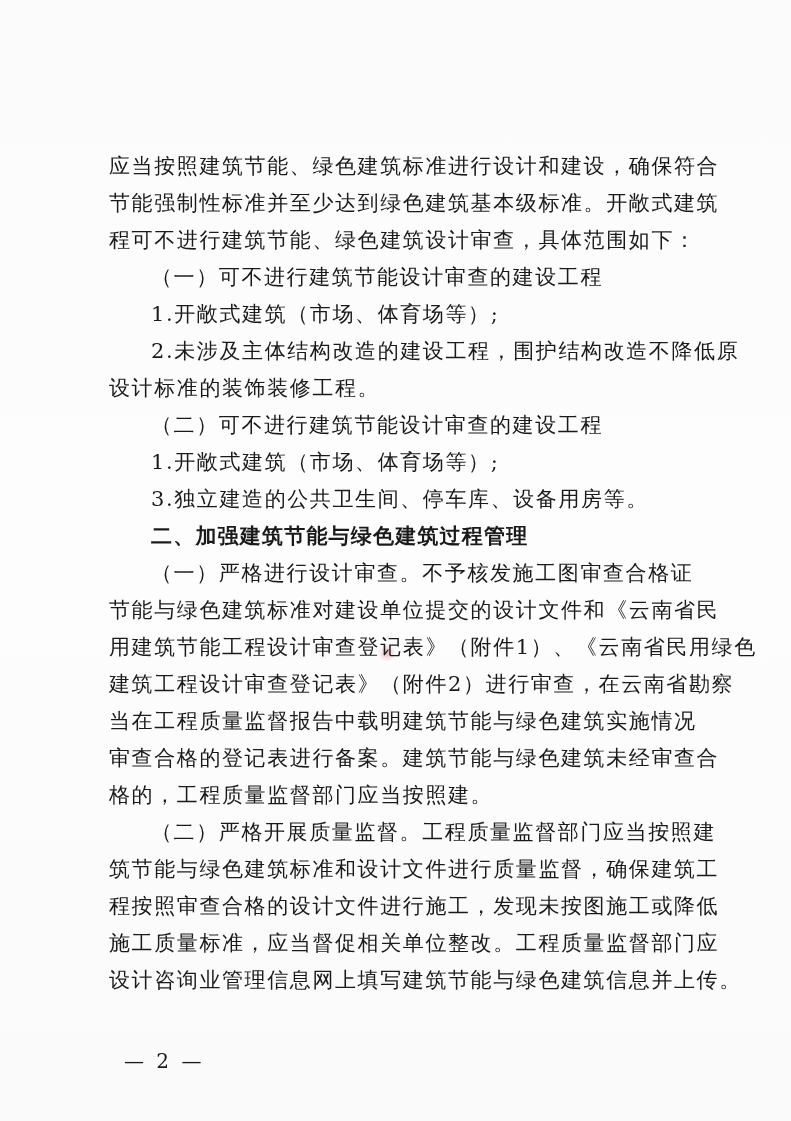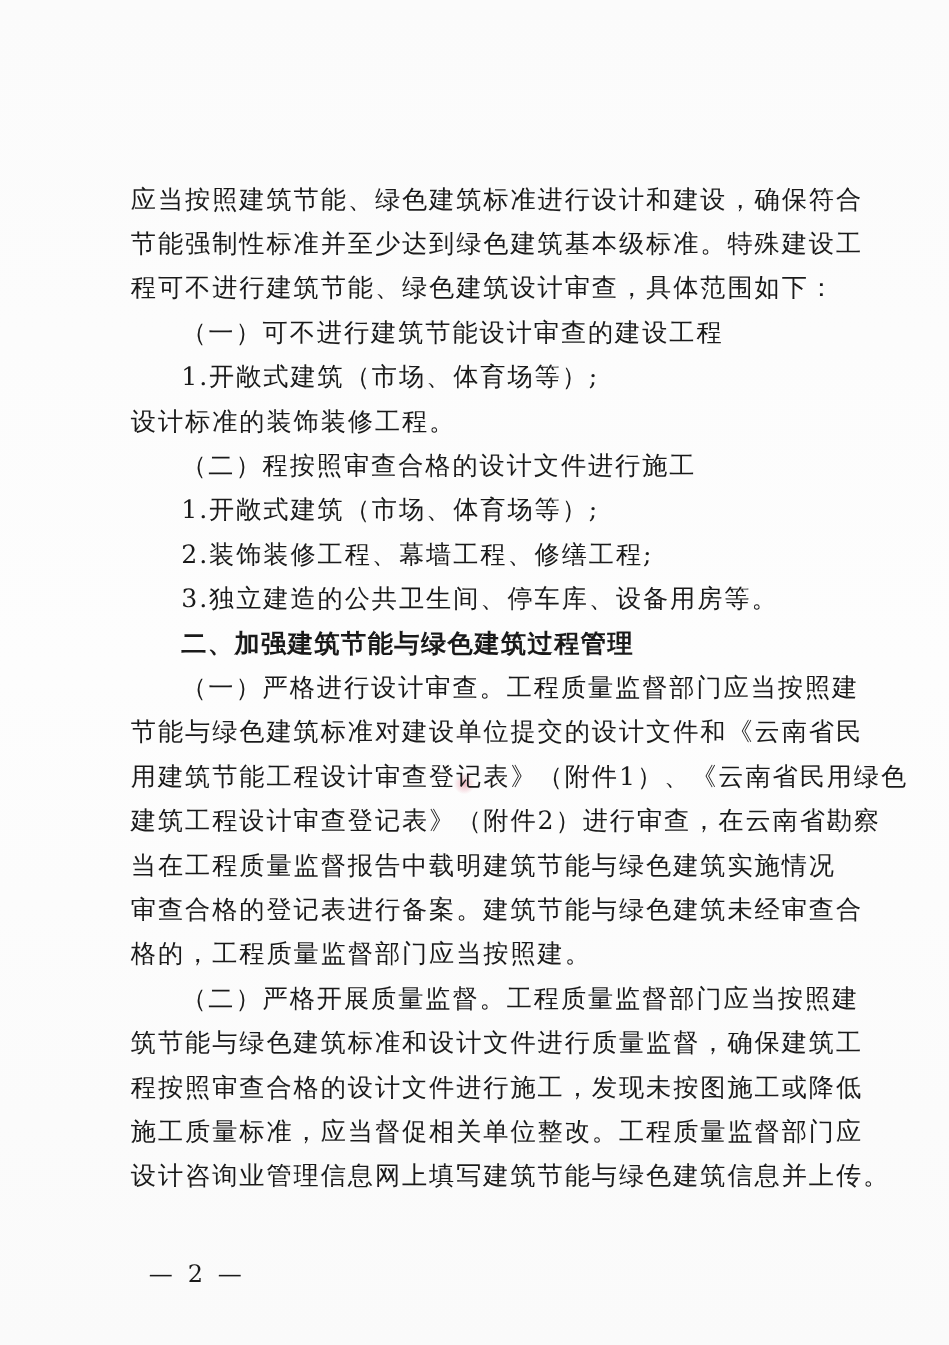--- a/index.html
+++ b/index.html
@@ -16,31 +16,31 @@
          background:radial-gradient(circle,#e79aa8 0%,rgba(231,154,168,0) 70%);opacity:.7;}
 </style>
 </head>
 <body>
 
 <div class="page">
   <div class="stamp"></div>
 
   <div class="body-text">
     <div class="line">应当按照建筑节能、绿色建筑标准进行设计和建设，确保符合</div>
-    <div class="line">节能强制性标准并至少达到绿色建筑基本级标准。特殊建设工</div>
+    <div class="line">节能强制性标准并至少达到绿色建筑基本级标准。开敞式建筑</div>
     <div class="line">程可不进行建筑节能、绿色建筑设计审查，具体范围如下：</div>
     <div class="line indent">（一）可不进行建筑节能设计审查的建设工程</div>
     <div class="line indent">1.开敞式建筑（市场、体育场等）;</div>
+    <div class="line indent">2.未涉及主体结构改造的建设工程，围护结构改造不降低原</div>
     <div class="line">设计标准的装饰装修工程。</div>
-    <div class="line indent">（二）程按照审查合格的设计文件进行施工</div>
+    <div class="line indent">（二）可不进行建筑节能设计审查的建设工程</div>
     <div class="line indent">1.开敞式建筑（市场、体育场等）;</div>
-    <div class="line indent">2.装饰装修工程、幕墙工程、修缮工程;</div>
     <div class="line indent">3.独立建造的公共卫生间、停车库、设备用房等。</div>
     <div class="line indent heading">二、加强建筑节能与绿色建筑过程管理</div>
-    <div class="line indent">（一）严格进行设计审查。工程质量监督部门应当按照建</div>
+    <div class="line indent">（一）严格进行设计审查。不予核发施工图审查合格证</div>
     <div class="line">节能与绿色建筑标准对建设单位提交的设计文件和《云南省民</div>
     <div class="line">用建筑节能工程设计审查登记表》（附件1）、《云南省民用绿色</div>
     <div class="line">建筑工程设计审查登记表》（附件2）进行审查，在云南省勘察</div>
     <div class="line">当在工程质量监督报告中载明建筑节能与绿色建筑实施情况</div>
     <div class="line">审查合格的登记表进行备案。建筑节能与绿色建筑未经审查合</div>
     <div class="line">格的，工程质量监督部门应当按照建。</div>
     <div class="line indent">（二）严格开展质量监督。工程质量监督部门应当按照建</div>
     <div class="line">筑节能与绿色建筑标准和设计文件进行质量监督，确保建筑工</div>
     <div class="line">程按照审查合格的设计文件进行施工，发现未按图施工或降低</div>
     <div class="line">施工质量标准，应当督促相关单位整改。工程质量监督部门应</div>

